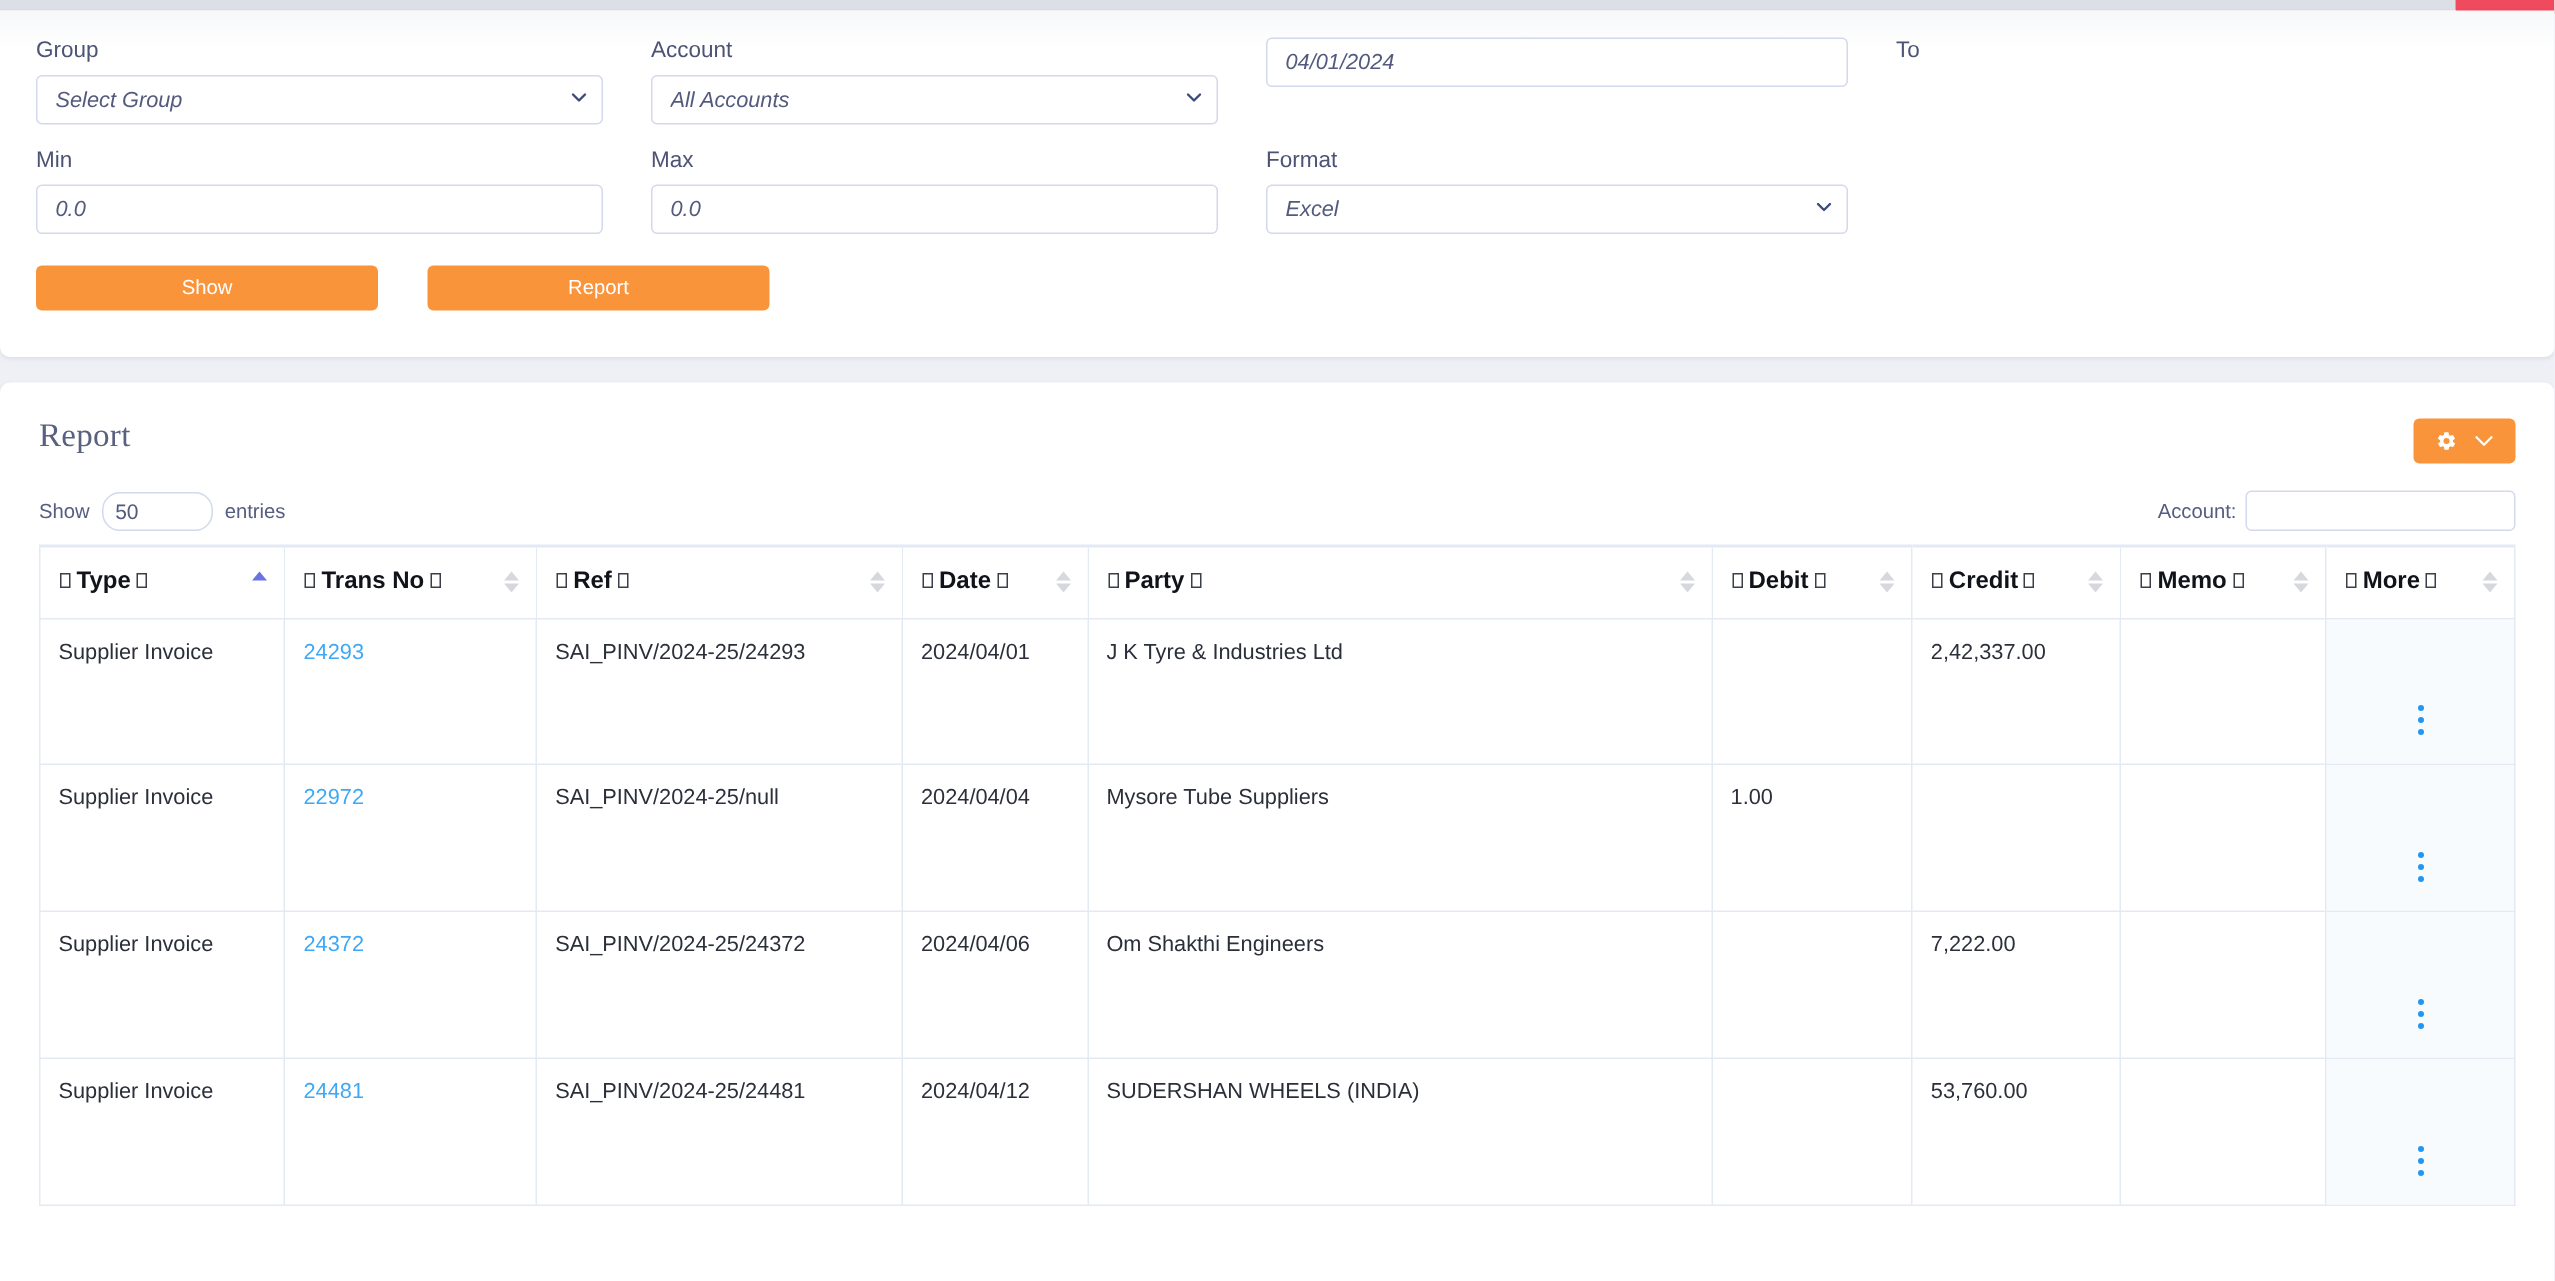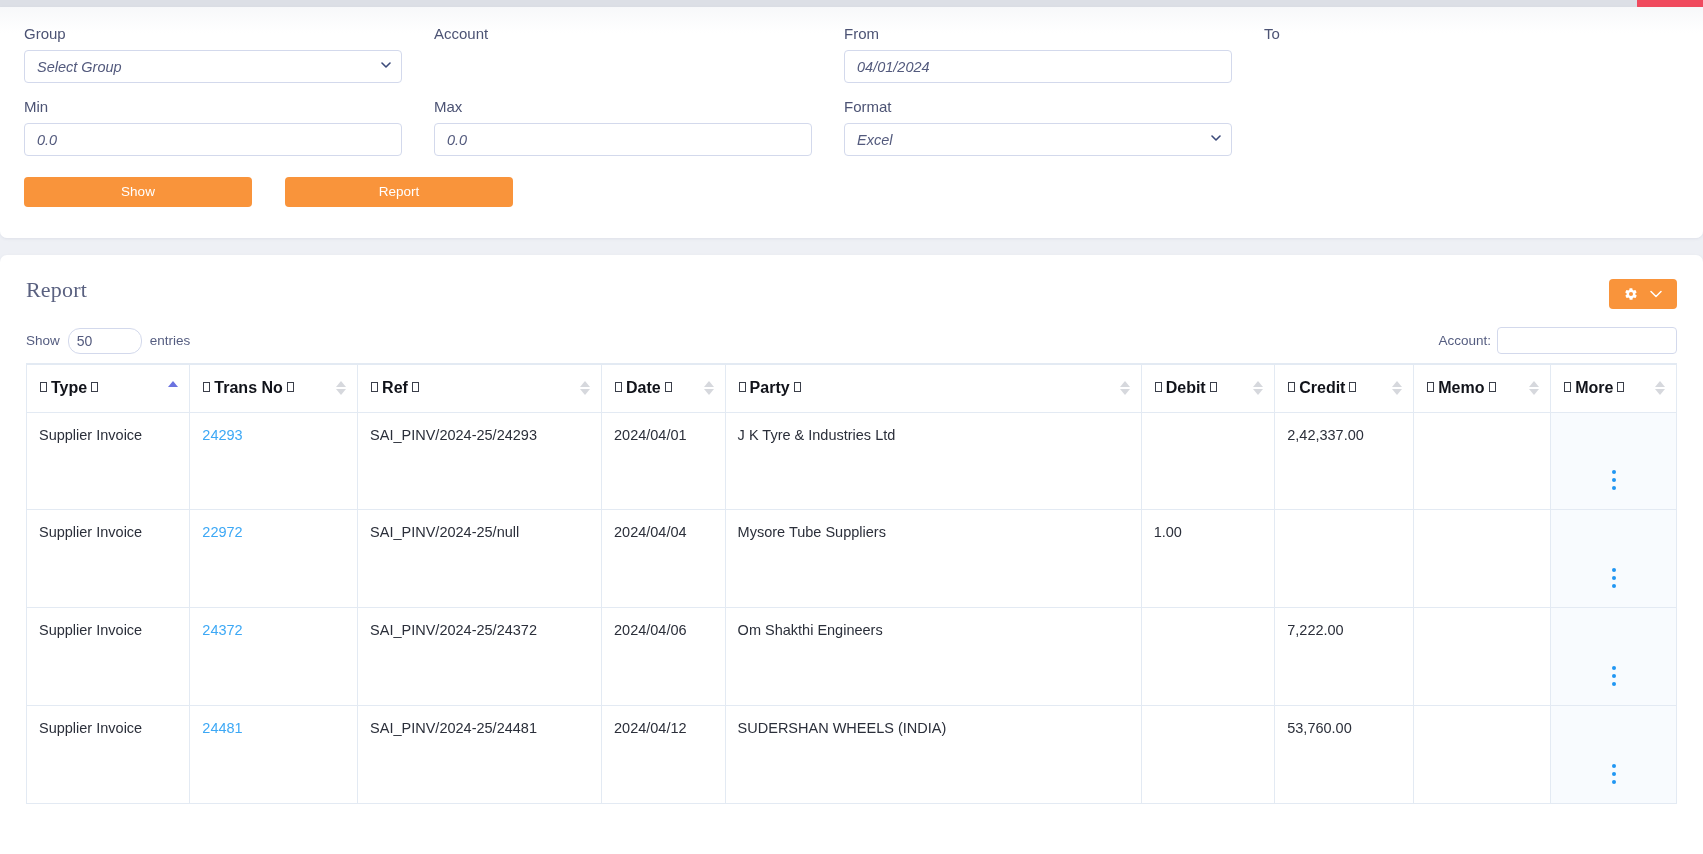--- a/index.html
+++ b/index.html
@@ -257,24 +257,33 @@
             <span class="chev">
               <svg viewBox="0 0 10 6" width="10" height="6">
                   <path d="M1 1l4 4 4-4" fill="none" stroke="#3b4a7a" stroke-width="1.6" stroke-linecap="round" stroke-linejoin="round"></path>
                 </svg>
             </span>
           </div>
         </div>
 
         <div class="fcol w2">
           <label class="flabel">Account</label>
+          <div class="sel-wrap">
+            <select class="sel">
+              <option>All Accounts</option>
+            </select>
+            <span class="chev">
+              <svg viewBox="0 0 10 6" width="10" height="6">
+                  <path d="M1 1l4 4 4-4" fill="none" stroke="#3b4a7a" stroke-width="1.6" stroke-linecap="round" stroke-linejoin="round"></path>
+                </svg>
+            </span>
+          </div>
         </div>
 
         <div class="fcol w3">
-          <label class="flabel">From</label>
           <input class="fld" type="text" value="04/01/2024" style="">
         </div>
 
         <div class="fcol w4">
           <label class="flabel">To</label>
         </div>
       </div>
 
       <div class="frow row2">
         <div class="fcol w1">

